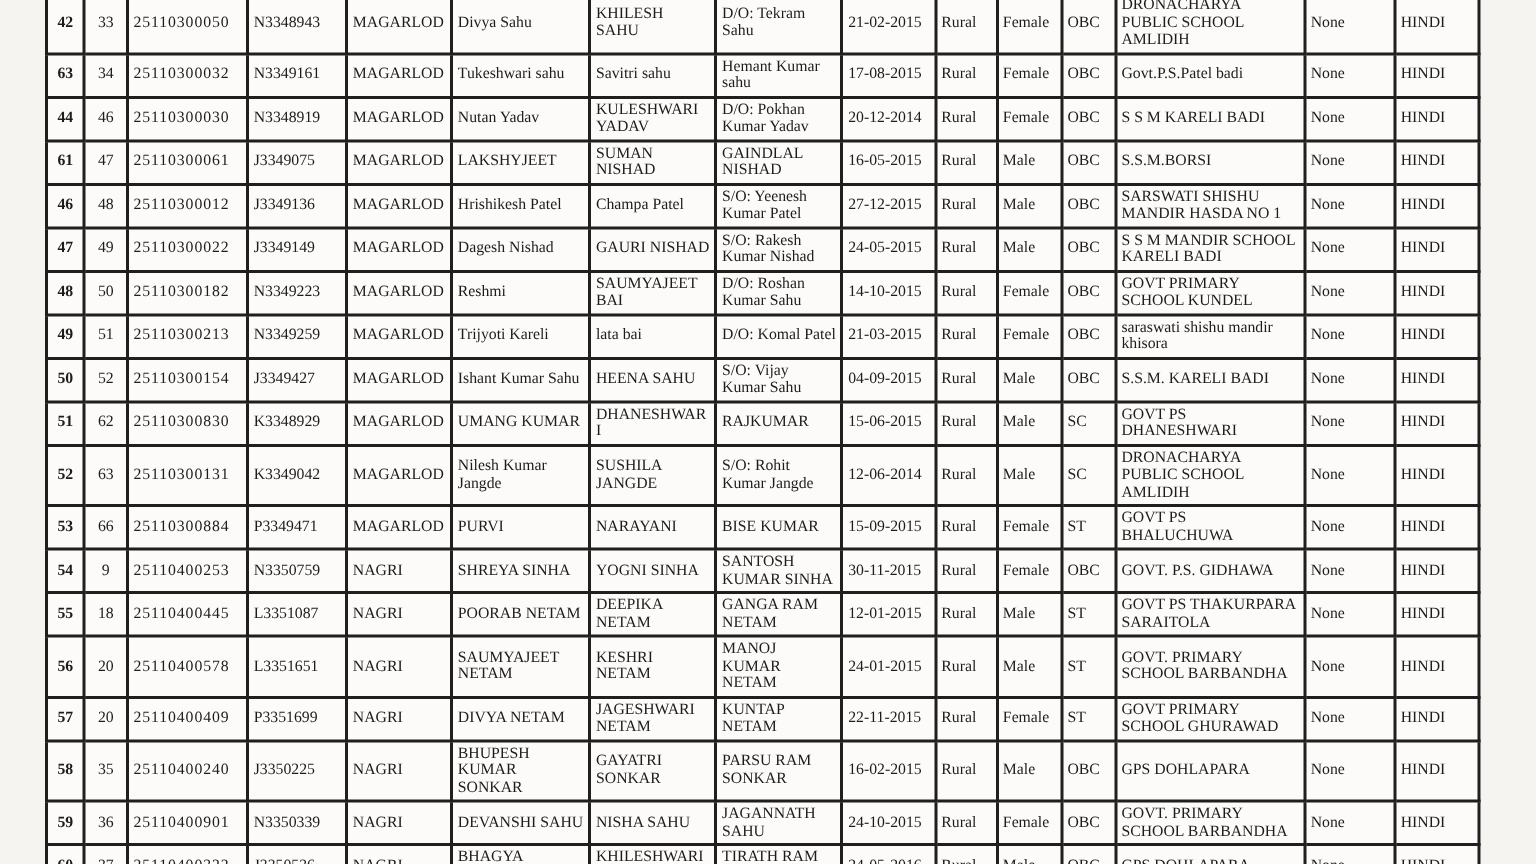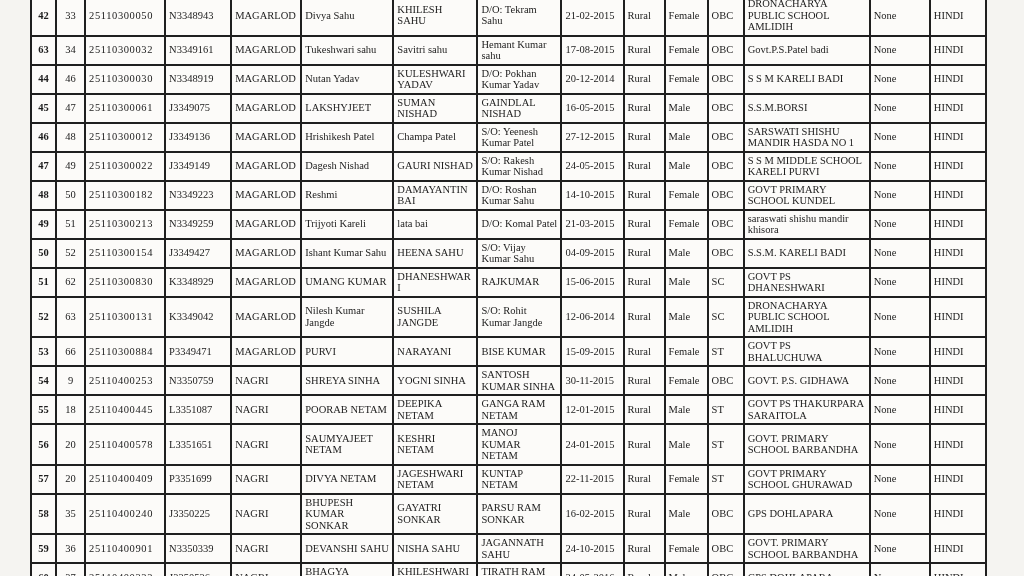--- a/index.html
+++ b/index.html
@@ -127,21 +127,21 @@
             <td class="c7">D/O: Pokhan Kumar Yadav</td>
             <td class="c8">20-12-2014</td>
             <td class="c9">Rural</td>
             <td class="c10">Female</td>
             <td class="c11">OBC</td>
             <td class="c12">S S M KARELI BADI</td>
             <td class="c13">None</td>
             <td class="c14">HINDI</td>
           </tr>
           <tr>
-            <td class="c0">45</td>
+            <td class="c0">61</td>
             <td class="c1">47</td>
             <td class="c2">25110300061</td>
             <td class="c3">J3349075</td>
             <td class="c4">MAGARLOD</td>
             <td class="c5">LAKSHYJEET</td>
             <td class="c6">SUMAN NISHAD</td>
             <td class="c7">GAINDLAL NISHAD</td>
             <td class="c8">16-05-2015</td>
             <td class="c9">Rural</td>
             <td class="c10">Male</td>
@@ -173,32 +173,32 @@
             <td class="c2">25110300022</td>
             <td class="c3">J3349149</td>
             <td class="c4">MAGARLOD</td>
             <td class="c5">Dagesh Nishad</td>
             <td class="c6">GAURI NISHAD</td>
             <td class="c7">S/O: Rakesh Kumar Nishad</td>
             <td class="c8">24-05-2015</td>
             <td class="c9">Rural</td>
             <td class="c10">Male</td>
             <td class="c11">OBC</td>
-            <td class="c12">S S M MIDDLE SCHOOL KARELI PURVI</td>
+            <td class="c12">S S M MANDIR SCHOOL KARELI BADI</td>
             <td class="c13">None</td>
             <td class="c14">HINDI</td>
           </tr>
           <tr>
             <td class="c0">48</td>
             <td class="c1">50</td>
             <td class="c2">25110300182</td>
             <td class="c3">N3349223</td>
             <td class="c4">MAGARLOD</td>
             <td class="c5">Reshmi</td>
-            <td class="c6">DAMAYANTIN BAI</td>
+            <td class="c6">SAUMYAJEET BAI</td>
             <td class="c7">D/O: Roshan Kumar Sahu</td>
             <td class="c8">14-10-2015</td>
             <td class="c9">Rural</td>
             <td class="c10">Female</td>
             <td class="c11">OBC</td>
             <td class="c12">GOVT PRIMARY SCHOOL KUNDEL</td>
             <td class="c13">None</td>
             <td class="c14">HINDI</td>
           </tr>
           <tr>

